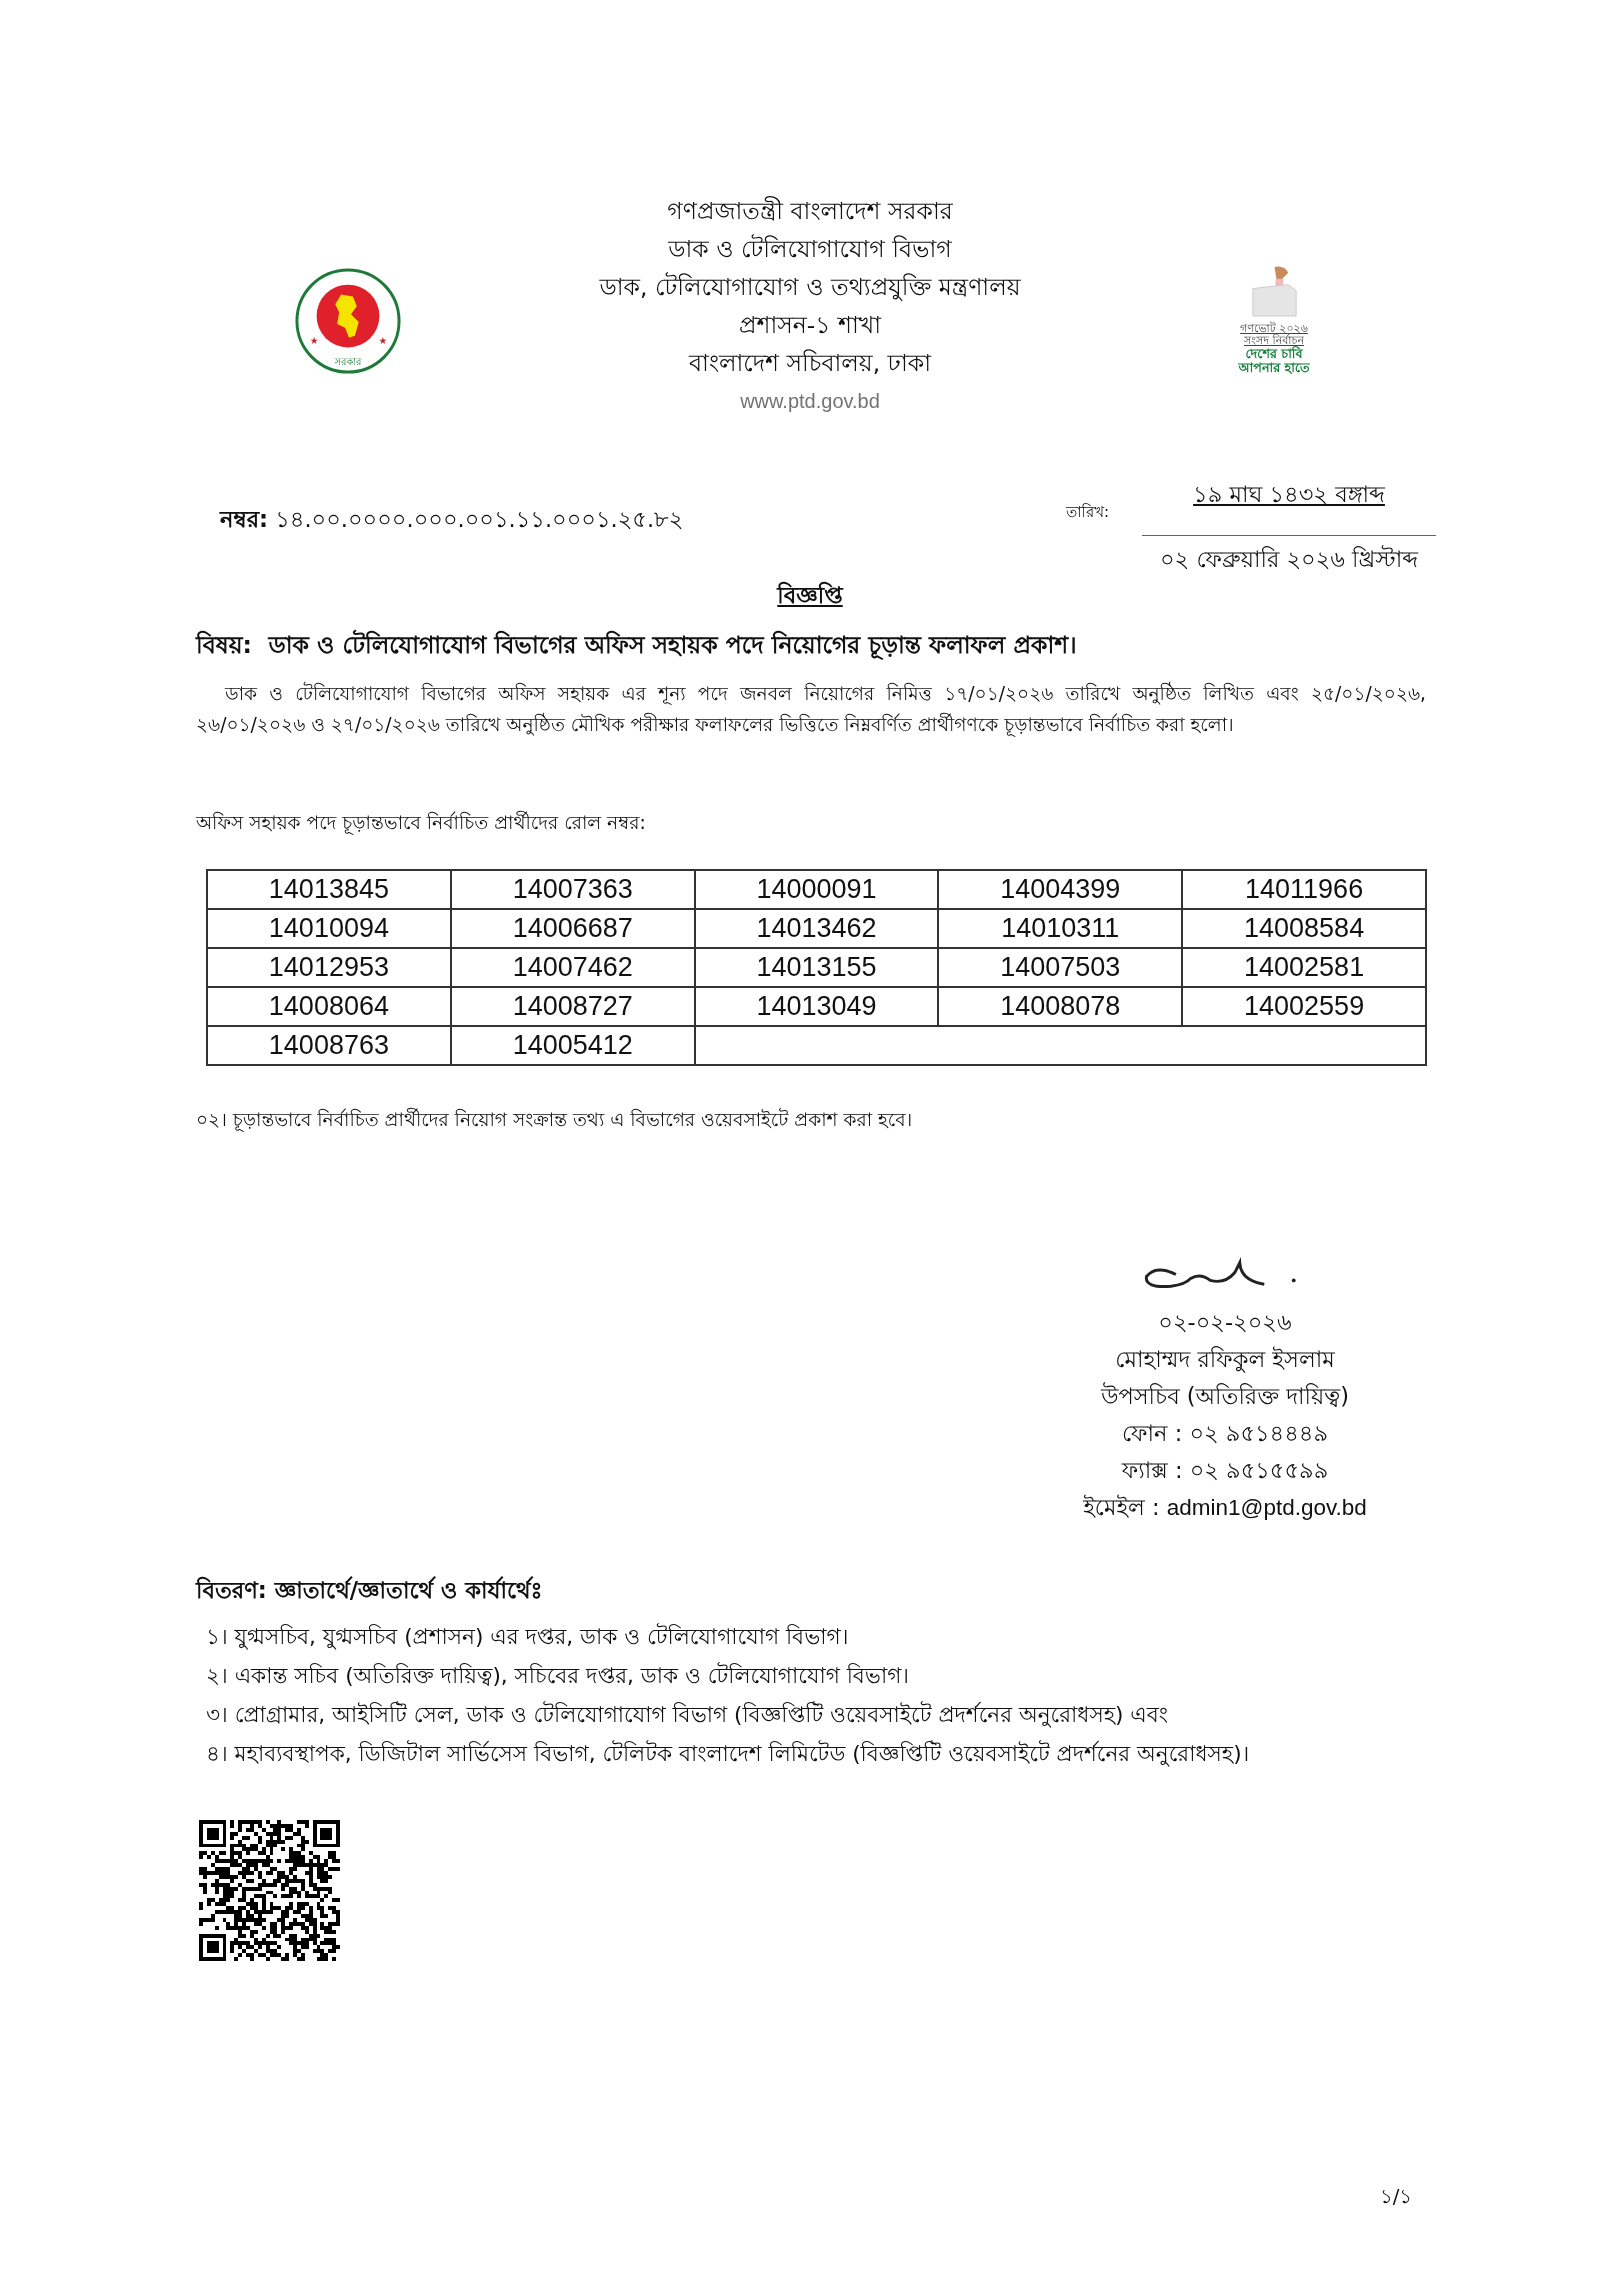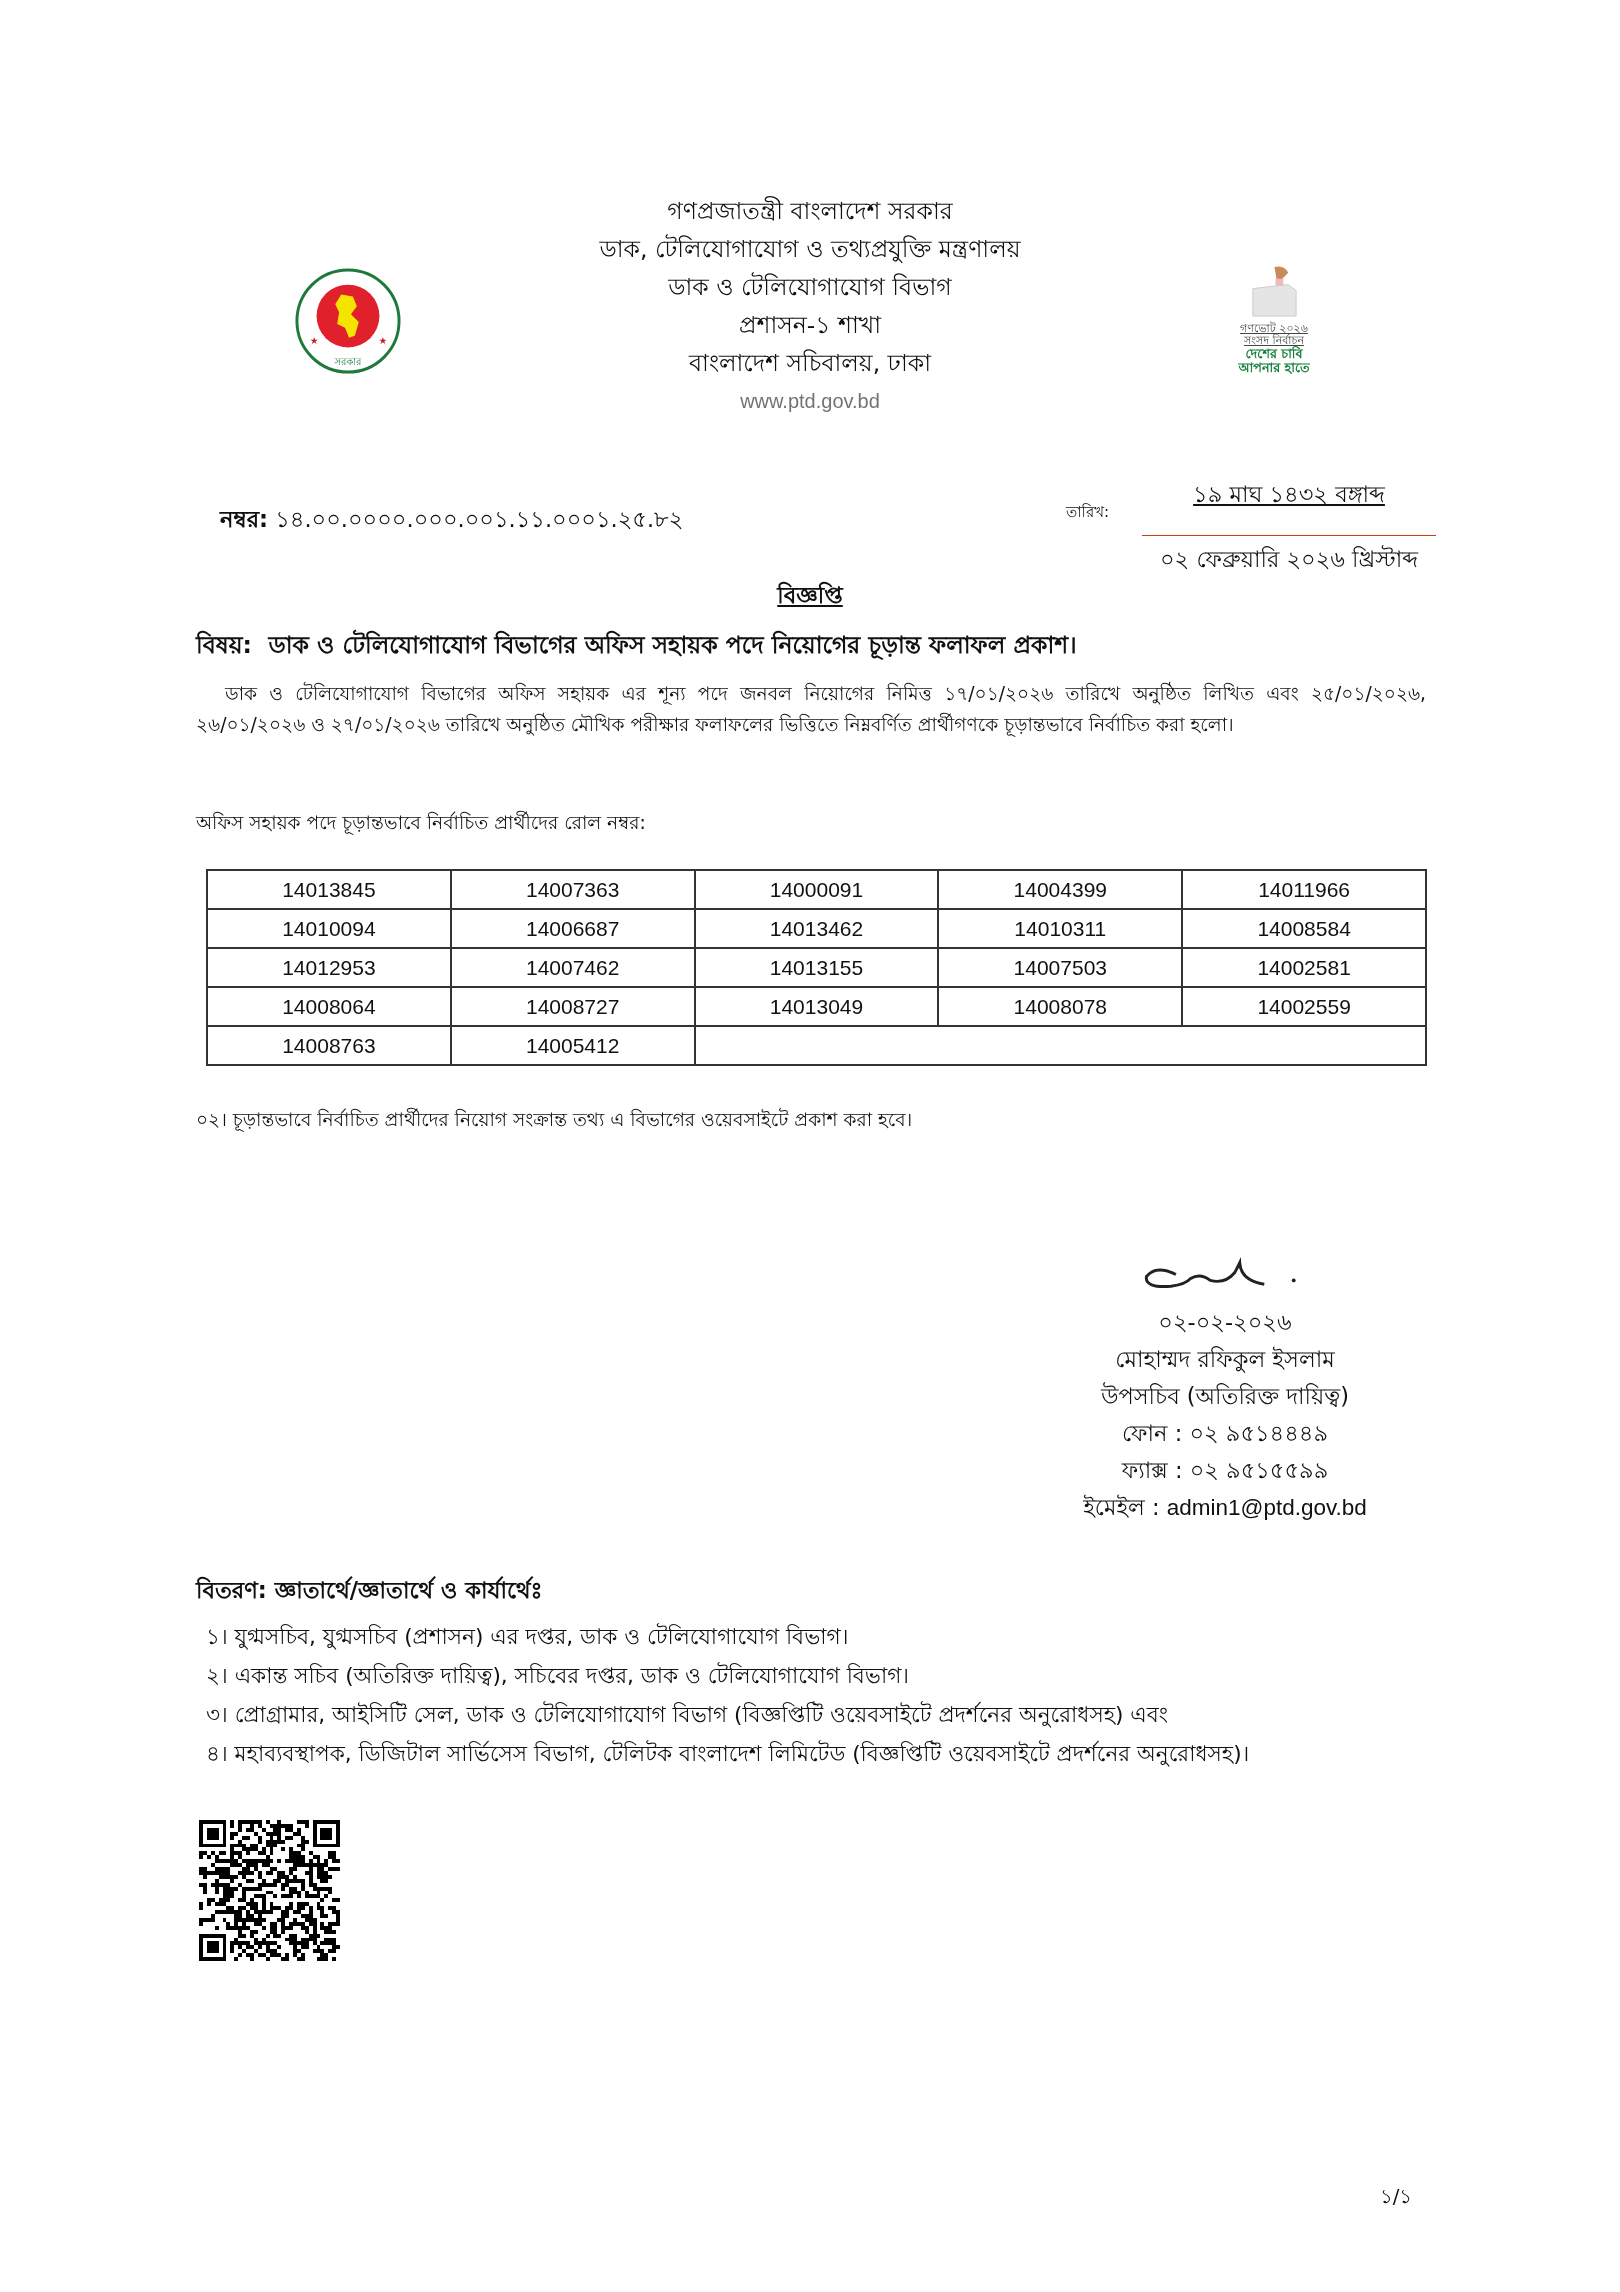--- a/index.html
+++ b/index.html
@@ -17,21 +17,21 @@
   .ref b { font-weight:bold; }
   .date-label { left:1066px; top:500px; font-size:15px; }
   .date-block { left:1142px; top:477px; width:294px; text-align:center; font-size:22.5px; }
   .date-block .top { border-bottom:1px solid #c2410c; padding-bottom:20px;text-decoration:underline; }
   .date-block .bottom { padding-top:5.9px; }
   .title { left:0; width:1620px; top:578px; text-align:center; font-size:22.5px; font-weight:bold; text-decoration:underline; }
   .subject { left:196px; top:627px; font-size:23.5px; font-weight:bold; }
   .body-para { left:196px; top:678px; width:1230px; font-size:18.6px; line-height:31px; text-align:justify; text-indent:29px; }
   .roll-label { left:196px; top:809px; font-size:18.6px; }
   table.rolls { left:206px; top:869px; width:1221px; border-collapse:collapse; }
-  table.rolls td { border:2px solid #333; height:37px; font-family:"Liberation Sans", sans-serif; font-size:21px; text-align:center; padding:0; }
+  table.rolls td { border:2px solid #333; height:37px; font-family:"Liberation Sans", sans-serif; font-size:27px; text-align:center; padding:0; }
   .note { left:196px; top:1106px; font-size:18.6px; }
   .sig { left:1034px; top:1245px; width:382px; text-align:center; }
   .sig svg { display:block; margin:0 auto; }
   .sig .ln { font-size:22.5px; line-height:37px; }
   .sig .email { font-family:"Liberation Sans", sans-serif; }
   .dist-head { left:196px; top:1573px; font-size:22.5px; font-weight:bold; }
   .dist-list { left:206px; top:1617px; font-size:21.6px; line-height:39px; }
   .qr { left:199px; top:1820px; width:141px; height:141px; }
   .page { left:1380px; top:2182px; font-size:19.6px; }
 </style>
@@ -44,22 +44,22 @@
     <circle cx="55" cy="50" r="32" fill="#e0202a"></circle>
     <path d="M48 28 L60 30 L64 40 L58 48 L66 56 L62 70 L56 72 L52 62 L44 58 L46 46 L42 38 Z" fill="#f5e400"></path>
     <text x="16" y="78" fill="#c0202a" font-size="10">★</text>
     <text x="86" y="78" fill="#c0202a" font-size="10">★</text>
     <text x="55" y="100" text-anchor="middle" fill="#1f7a3a" font-size="10" font-family="DejaVu Sans, sans-serif">সরকার</text>
   </svg>
 </div>
 
 <div class="abs header">
   <div class="line">গণপ্রজাতন্ত্রী বাংলাদেশ সরকার</div>
+  <div class="line">ডাক ও টেলিযোগাযোগ বিভাগ</div>
   <div class="line">ডাক, টেলিযোগাযোগ ও তথ্যপ্রযুক্তি মন্ত্রণালয়</div>
-  <div class="line">ডাক ও টেলিযোগাযোগ বিভাগ</div>
   <div class="line">প্রশাসন-১ শাখা</div>
   <div class="line">বাংলাদেশ সচিবালয়, ঢাকা</div>
   <div class="url">www.ptd.gov.bd</div>
 </div>
 
 <div class="abs election">
   <svg width="59" height="54" viewBox="0 0 60 55">
     <path d="M30 2 Q40 0 44 8 L36 16 L32 14 Z" fill="#c98a5a"></path>
     <rect x="31" y="14" width="8" height="8" fill="#f3b7c0"></rect>
     <polygon points="8,24 44,20 52,26 52,52 8,52" fill="#e5e5e5" stroke="#ccc"></polygon>

